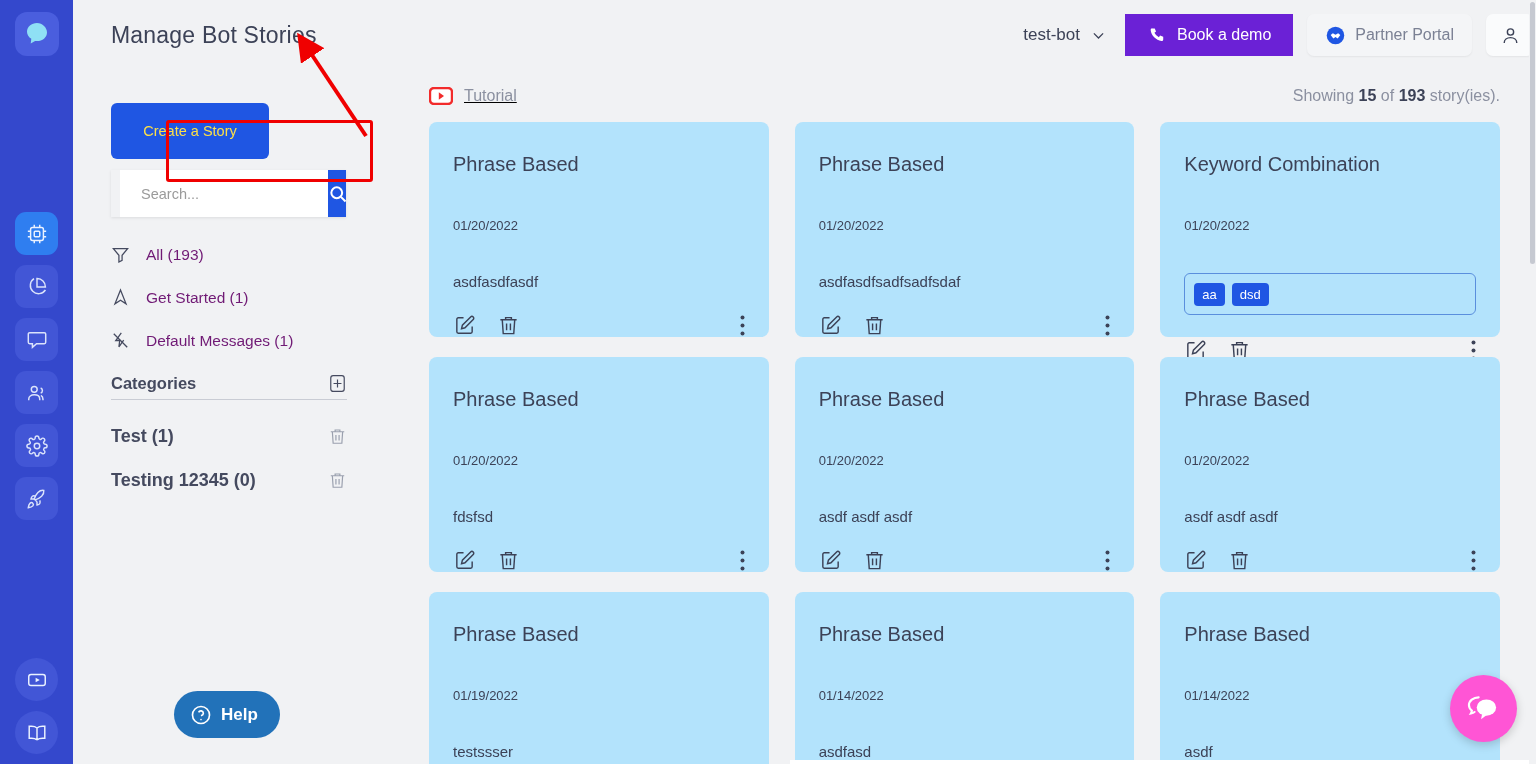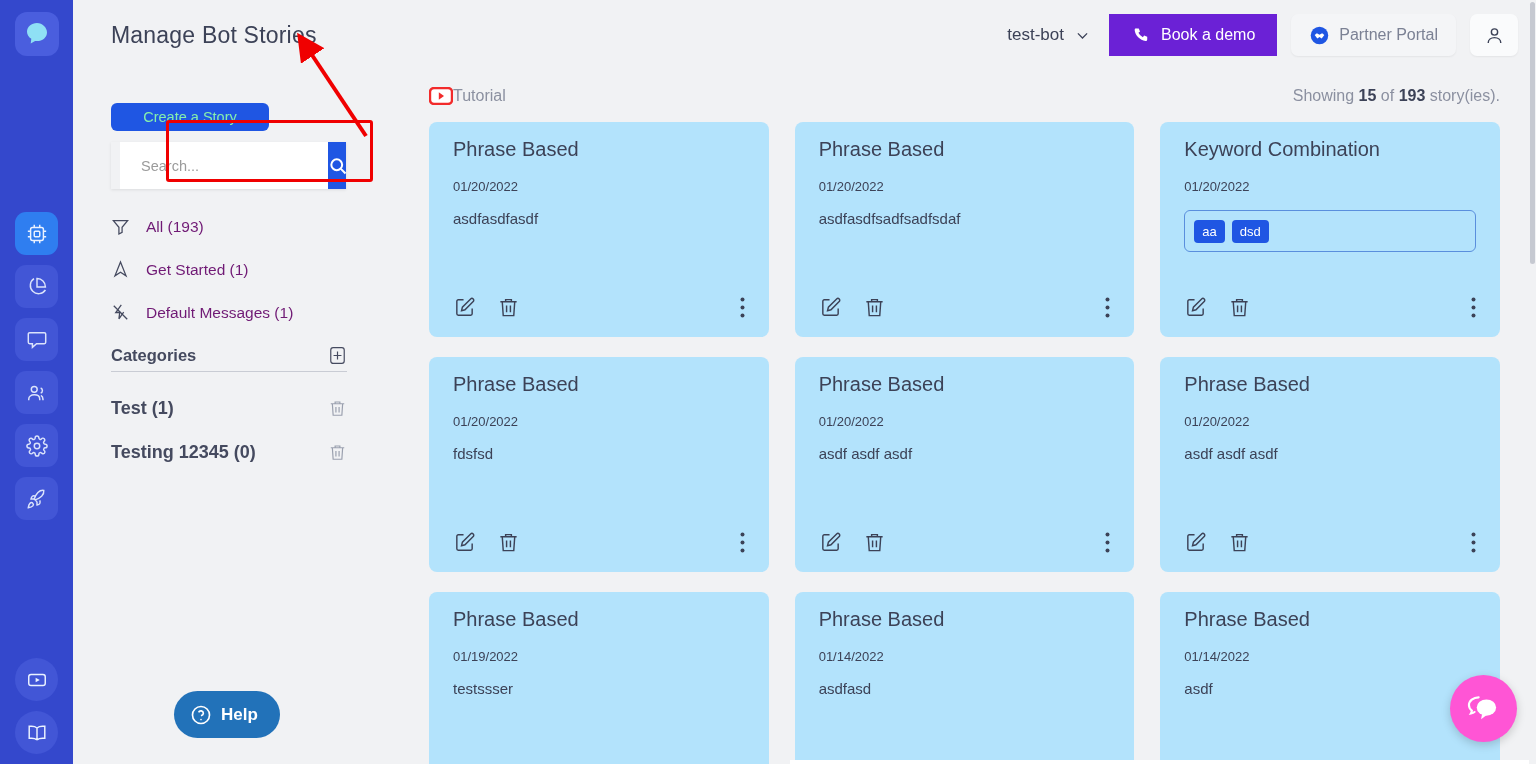--- a/index.html
+++ b/index.html
@@ -47,22 +47,22 @@
     width: 324px; flex: 0 0 324px;
     background: #f1f2f4;
     position: relative;
   }
   .page-title {
     font-size: 23px; color: #3c4257; font-weight: 400;
     padding: 22px 0 0 38px; letter-spacing: .2px;
   }
   .create-wrap { margin: 54px 0 0 38px; }
   .create-btn {
-    width: 158px; height: 28px; border-radius: 6px;
-    background: #1f56e3; color: #86efac; border: none;
+    width: 158px; height: 56px; border-radius: 6px;
+    background: #1f56e3; color: #fde047; border: none;
     font-size: 14.5px; font-family: "Liberation Sans", sans-serif;
     cursor: pointer;
   }
   .search-row {
     margin: 11px 0 0 38px;
     display: flex; width: 235px; height: 47px;
     border-radius: 0; overflow: hidden;
     box-shadow: 0 1px 3px rgba(0,0,0,.09);
     padding-left: 9px;
   }
@@ -100,21 +100,21 @@
     background: #2272b9; border: none; border-radius: 24px;
     color: #fff; font-size: 17px; font-weight: 700;
     display: flex; align-items: center; gap: 9px; cursor: pointer;
     font-family: "Liberation Sans", sans-serif;
   }
 
   
   .main { flex: 1; position: relative; background: #f1f2f4; }
   .topbar {
     height: 70px; display: flex; align-items: center;
-    justify-content: flex-end; padding-right: 18px; gap: 14px;
+    justify-content: flex-end; padding-right: 2px; gap: 14px;
   }
   .botsel {
     display: flex; align-items: center; gap: 10px;
     font-size: 17px; color: #3c4257; cursor: pointer; margin-right: 4px;
   }
   .demo-btn {
     height: 42px; padding: 0 22px; border: none; border-radius: 0;
     background: #6b21d6; color: #fff; font-size: 16px;
     display: flex; align-items: center; gap: 11px; cursor: pointer;
     font-family: "Liberation Sans", sans-serif;
@@ -130,35 +130,36 @@
     width: 48px; height: 42px; border: none; border-radius: 7px;
     background: #fafbfc; cursor: pointer;
     display: flex; align-items: center; justify-content: center;
     box-shadow: 0 1px 2px rgba(0,0,0,.06);
   }
   .content { padding: 0 36px 0 32px; }
   .content-head {
     display: flex; align-items: center; justify-content: space-between;
     height: 52px;
   }
-  .tutorial { display: flex; gap: 0; cursor: pointer; }
+  .tutorial { display: flex; gap: 11px; cursor: pointer; text-decoration: underline; }
   .tutorial-label { font-size: 16px; color: #8b90a0; }
   .showing { font-size: 16px; color: #8b90a0; }
   .showing b { color: #3c4257; font-weight: 700; }
 
   .grid {
     display: grid;
     grid-template-columns: repeat(3, 1fr);
     gap: 20px 26px;
   }
   .card {
     background: #b3e3fc; border-radius: 8px;
-    padding: 16px 24px 18px 24px;
+    padding: 31px 24px 18px 24px;
     height: 215px; display: flex; flex-direction: column;
     position: relative;
+    gap: 24px;
   }
   .card-title { font-size: 20px; color: #3c4257; margin-bottom: 18px; }
   .card-date { font-size: 13px; color: #3c4257; margin-bottom: 16px; }
   .card-desc { font-size: 15px; color: #3c4257; }
   .chipbox {
     border: 1px solid #5a8fdd; border-radius: 6px;
     padding: 8px 9px; display: flex; gap: 7px; min-height: 42px;
     align-items: center;
   }
   .chip {

